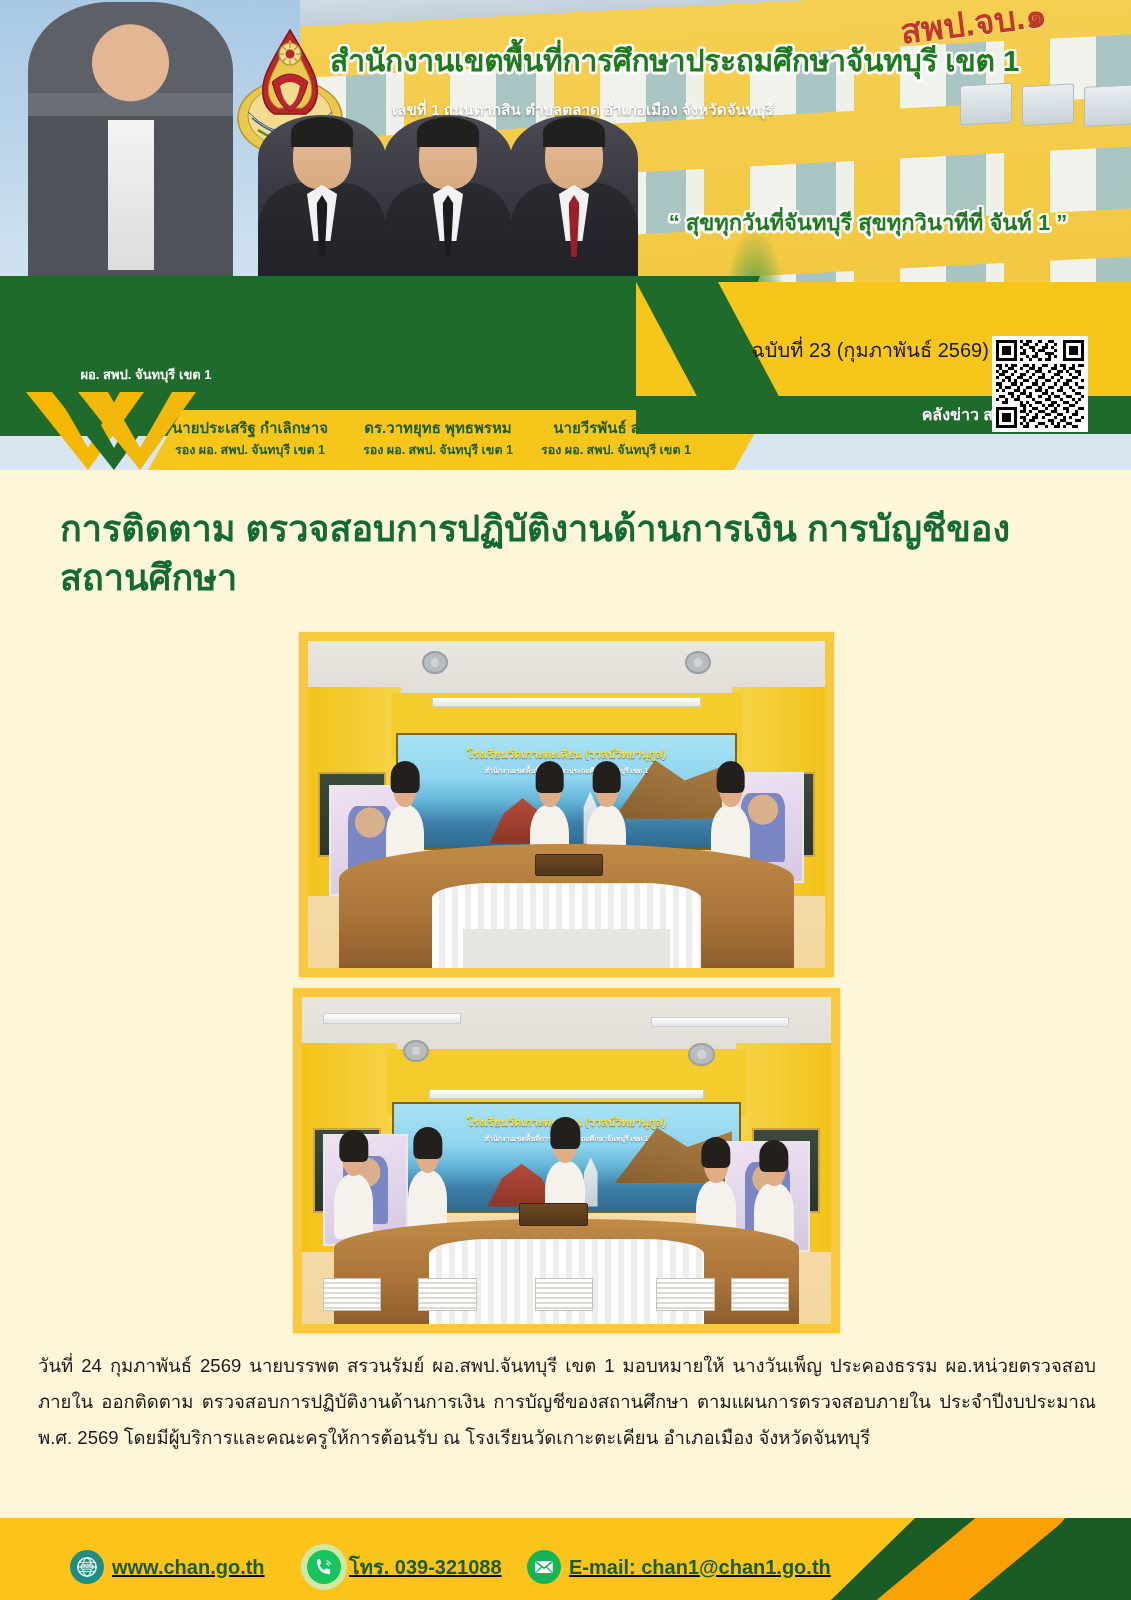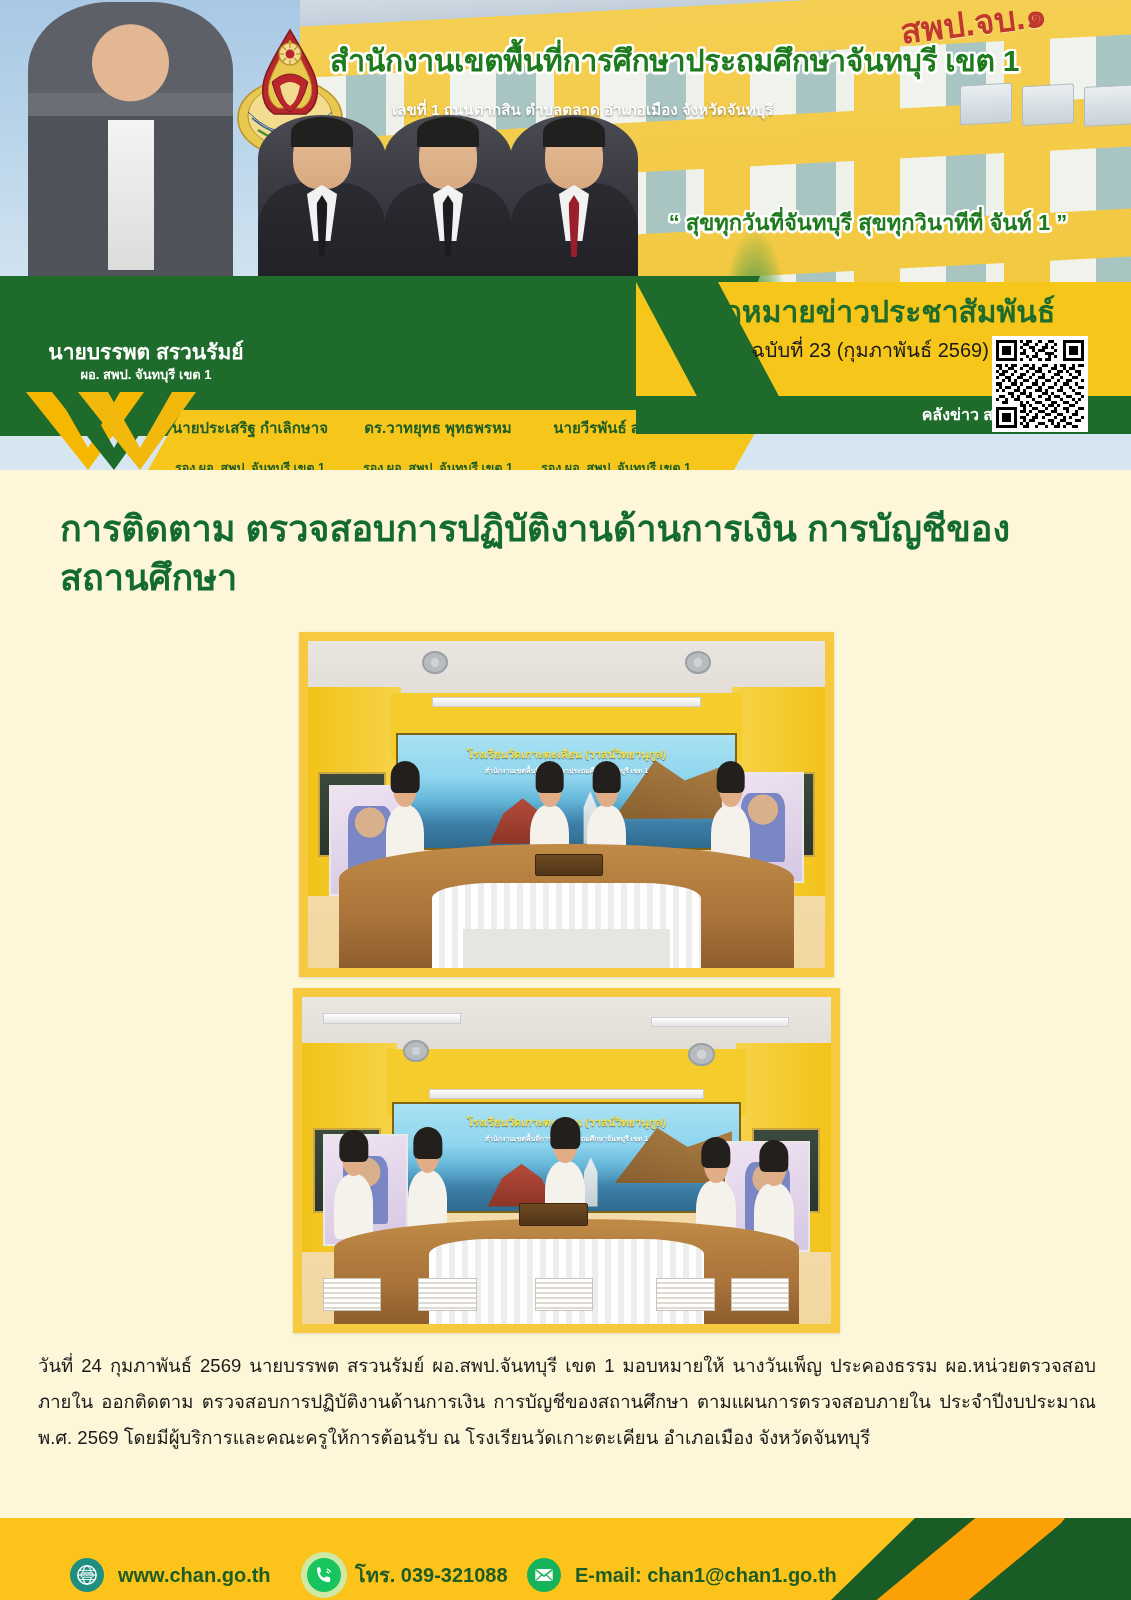--- a/index.html
+++ b/index.html
@@ -160,21 +160,21 @@
   
   .deputy-strip {
     position:absolute; left:148px; top:410px; width:620px; height:60px;
     background:#f6c71a;
     clip-path:polygon(34px 0, 620px 0, 586px 60px, 0 60px);
   }
   .deputy {
     position:absolute; top:416px; width:200px; text-align:center; color:#1d5c24;
   }
   .deputy .dn { font-size:15px; font-weight:700; white-space:nowrap; }
-  .deputy .dr { font-size:12.5px; font-weight:700; margin-top:18px; white-space:nowrap; }
+  .deputy .dr { font-size:12.5px; font-weight:700; margin-top:0; white-space:nowrap; }
   .d1 { left:150px; } .d2 { left:338px; } .d3 { left:516px; }
 
   
   .news-block {
     position:absolute; left:636px; top:282px; width:495px; height:120px;
     background:#f6c71a;
   }
   .news-chev-a { position:absolute; left:636px; top:282px; width:120px; height:120px;
     background:#1f6b2b; clip-path:polygon(0 0,56px 0,120px 120px,64px 120px); }
   .news-chev-b { position:absolute; left:676px; top:282px; width:120px; height:120px;
@@ -324,21 +324,21 @@
   .footer {
     position:absolute; left:0; top:1518px; width:1131px; height:82px;
     background:#fcc41a; overflow:hidden;
   }
   .f-green-1 { position:absolute; right:0; top:0; width:300px; height:82px;
     background:#1a5c26; clip-path:polygon(84px 0,300px 0,300px 82px,0 82px); }
   .f-orange { position:absolute; right:54px; top:-8px; width:210px; height:98px;
     background:#fba005; clip-path:polygon(118px 0,210px 0,92px 98px,0 98px); }
   .f-green-2 { position:absolute; right:0; top:0; width:128px; height:82px;
     background:#1a5c26; clip-path:polygon(62px 0,128px 0,128px 82px,0 82px); }
-  .f-item { position:absolute; top:40px; display:flex; align-items:center; gap:14px; }
+  .f-item { position:absolute; top:32px; display:flex; align-items:center; gap:8px;text-decoration:underline; }
   .f-item .lbl { font-size:20px; font-weight:700; color:#1d5c24; white-space:nowrap; }
   .f-ico { width:34px; height:34px; border-radius:50%; display:flex; align-items:center; justify-content:center; flex:0 0 auto; }
   .ico-web { background:#1e8f80; }
   .ico-phone { background:#17c45e; box-shadow:0 0 0 6px rgba(190,245,210,.75); }
   .ico-mail { background:#16b35a; }
   .f-ico svg { width:22px; height:22px; display:block; }
   .fi-1 { left:70px; } .fi-2 { left:307px; } .fi-3 { left:527px; }
 </style>
 </head>
 <body>
@@ -405,21 +405,20 @@
   </div>
   <div class="portrait p-s p-s3">
     <span class="body"></span>
     <span class="head"></span>
     <span class="hair"></span>
     <span class="shirt"></span>
     <span class="tie"></span>
   </div>
 
   <div class="green-base"></div>
-  <div class="dir-name">นายบรรพต สรวนรัมย์</div>
   <div class="dir-role">ผอ. สพป. จันทบุรี เขต 1</div>
 
   <div class="chev-y1"></div>
   <div class="chev-g"></div>
   <div class="chev-y2"></div>
 
   <div class="deputy-strip"></div>
   <div class="deputy d1">
     <div class="dn">นายประเสริฐ กำเลิกษาจ</div>
     <div class="dr">รอง ผอ. สพป. จันทบุรี เขต 1</div>
@@ -429,21 +428,20 @@
     <div class="dr">รอง ผอ. สพป. จันทบุรี เขต 1</div>
   </div>
   <div class="deputy d3">
     <div class="dn">นายวีรพันธ์ สานนท์</div>
     <div class="dr">รอง ผอ. สพป. จันทบุรี เขต 1</div>
   </div>
 
   <div class="news-block"></div>
   <div class="news-chev-a"></div>
   <div class="news-chev-b"></div>
-  <div class="news-title">จดหมายข่าวประชาสัมพันธ์</div>
   <div class="news-issue">ฉบับที่  23 (กุมภาพันธ์  2569)</div>
   <div class="news-archive-bar"></div>
   <div class="news-archive">คลังข่าว สพป. จบ. 1</div>
 
   <div class="qr">
     <svg viewBox="0 0 29 29" shape-rendering="crispEdges" aria-hidden="true">
       <rect width="29" height="29" fill="#fff"></rect>
       <g fill="#000">
         <rect x="0" y="0" width="7" height="1"></rect>
           <rect x="0" y="0" width="1" height="7"></rect>

